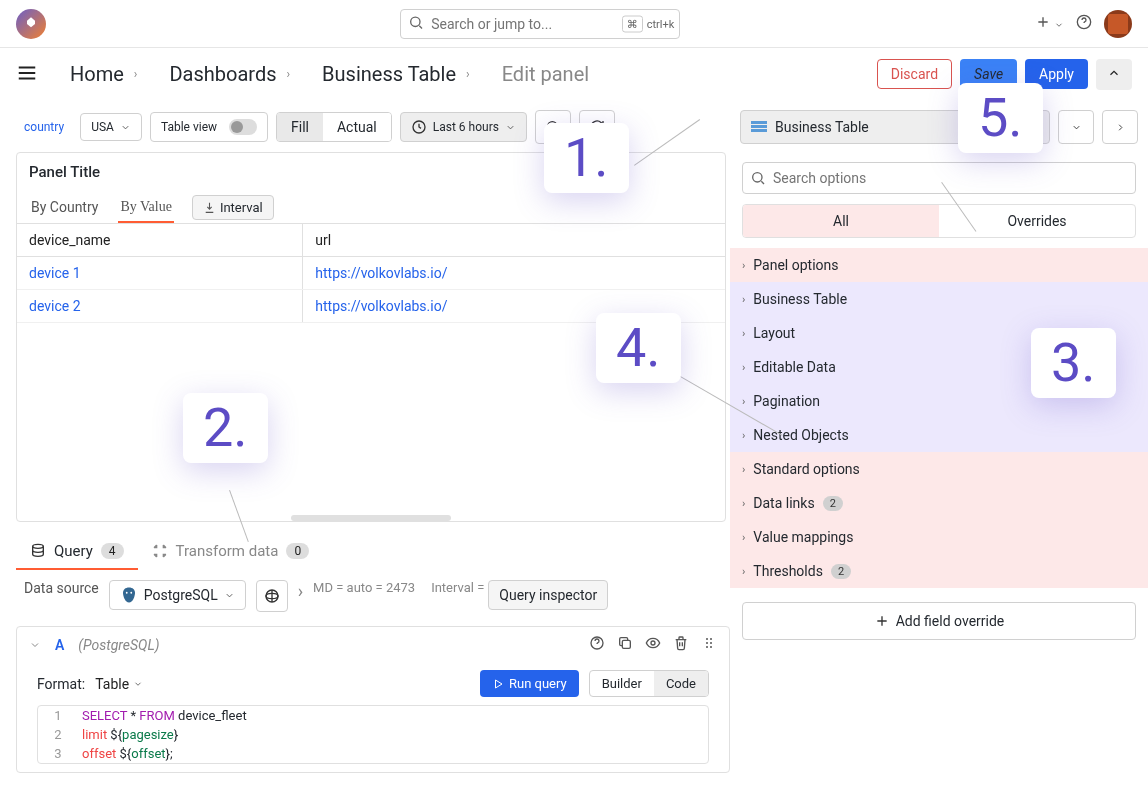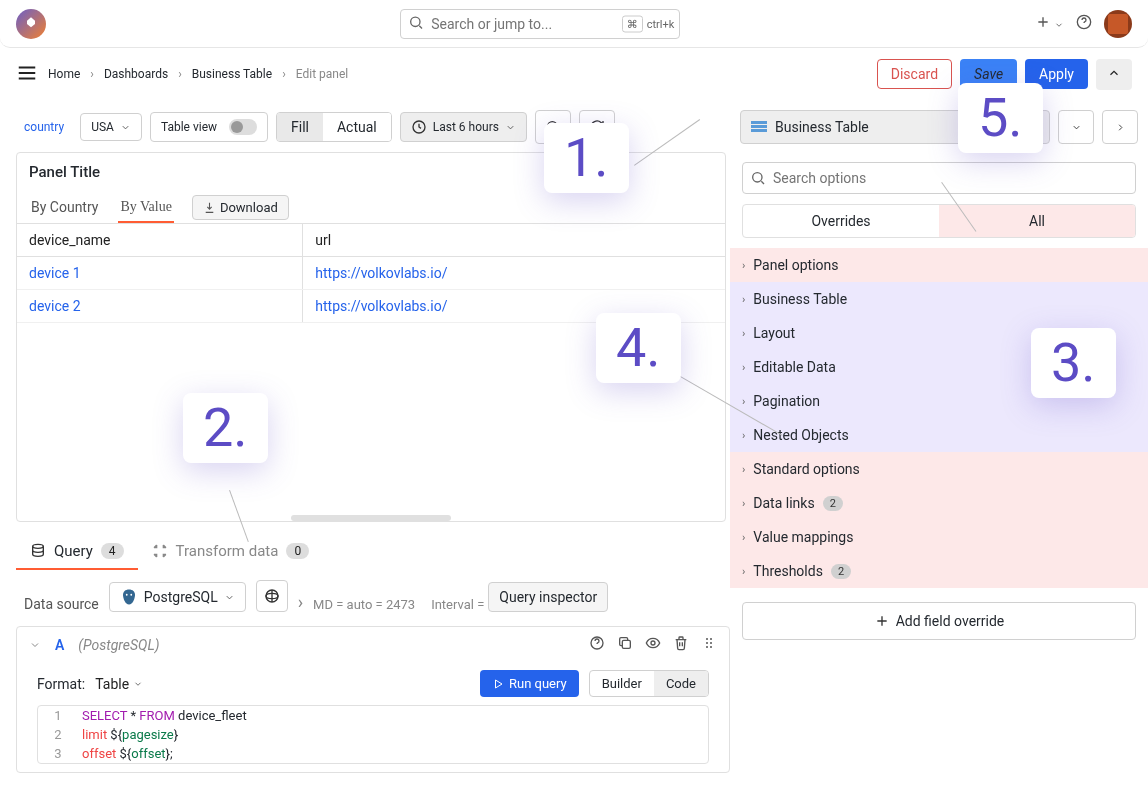--- a/index.html
+++ b/index.html
@@ -1,32 +1,32 @@
 <!DOCTYPE html>
 <html><head>
   <meta charset="utf-8">
   <style>
     * { margin:0; padding:0; box-sizing:border-box; font-family:-apple-system,BlinkMacSystemFont,"Segoe UI",Roboto,sans-serif; }
     body { background:#fff; color:#24292f; font-size:14px; width:1148px; height:812px; overflow:hidden; position:relative; }
-    .topbar { height:48px; display:flex; align-items:center; padding:0 16px; border-bottom:1px solid #e6e6e6; gap:12px;border-radius:10px; }
+    .topbar { height:48px; display:flex; align-items:center; padding:0 16px; border-bottom:1px solid #e6e6e6; gap:12px; }
     .logo { width:30px; height:30px; border-radius:50%; background:linear-gradient(135deg,#6b5fc7,#f08030); display:flex; align-items:center; justify-content:center; }
     .logo svg { width:16px; height:16px; fill:#fff; }
     .searchbox { margin-left:auto; margin-right:auto; position:relative; }
     .searchbox input { width:280px; padding:6px 60px 6px 30px; border:1px solid #d0d0d0; border-radius:4px; font-size:14px; color:#666; }
     .searchbox .sicon { position:absolute; left:8px; top:50%; transform:translateY(-50%); color:#666; }
     .searchbox .kbd { position:absolute; right:6px; top:50%; transform:translateY(-50%); display:flex; align-items:center; gap:4px; font-size:11px; color:#666;}
     .searchbox .kbd .kbox{ border:1px solid #ccc; border-radius:3px; padding:1px 4px; }
     .top-right { display:flex; align-items:center; gap:12px; }
     .top-right .plus, .top-right .help { color:#555; cursor:pointer; }
     .avatar { width:28px; height:28px; border-radius:50%; background:#8b3a1a; display:flex; align-items:center; justify-content:center; overflow:hidden; }
     .avatar-inner { width:20px; height:20px; background:#c65828; border-radius:2px; position:relative; }
     
     .breadcrumb-bar { height:52px; display:flex; align-items:center; padding:0 16px; gap:10px; }
     .hamburger { cursor:pointer; }
-    .crumb { font-size:12px; color:#24292f; cursor:pointer; }
+    .crumb { font-size:20px; color:#24292f; cursor:pointer;margin-left:22px; }
     .crumb.muted { color:#888; }
     .chev { color:#888; font-size:12px; }
     .bc-right { margin-left:auto; display:flex; gap:8px; align-items:center; }
     .btn { padding:6px 13px; border-radius:4px; font-size:14px; cursor:pointer; border:1px solid transparent; }
     .btn-discard { border:1px solid #d9534f; color:#d9534f; background:#fff; }
     .btn-save { background:#3b82f6; color:#24292f;font-style:italic; }
     .btn-apply { background:#2563eb; color:#fff; }
     .btn-chev { background:#eee; padding:6px 10px; }
     
     .main { display:flex; height:712px; }
@@ -60,21 +60,21 @@
     .data-table td { padding:8px 12px; font-size:14px; border-right:1px solid #e0e0e0; border-bottom:1px solid #f0f0f0;}
     .data-table a { color:#2563eb; text-decoration:none; }
     
     .scrollbar-h { height:6px; background:#e0e0e0; border-radius:3px; width:160px; margin:auto auto 0; }
     
     .bottom-tabs { display:flex; margin-top:10px; }
     .btab { padding:10px 14px; display:flex; align-items:center; gap:8px; font-size:15px; cursor:pointer; }
     .btab.active { border-top-left-radius:4px; border-top-right-radius:4px; box-shadow:inset 0 -2px 0 #ff5c33; }
     .badge { background:#ddd; color:#222; border-radius:10px; padding:1px 8px; font-size:12px; }
     
-    .query-toolbar { display:flex; align-items:flex-end; gap:10px; padding:10px 8px; background:#fff; }
+    .query-toolbar { display:flex; align-items:flex-start; gap:10px; padding:10px 8px; background:#fff; }
     .ds-label { font-size:14px; color:#555; }
     .ds-select { border:1px solid #d0d0d0; border-radius:4px; padding:5px 10px; display:flex; gap:6px; align-items:center;}
     .pg-icon { width:18px; height:18px; }
     .metatext { font-size:13px; color:#888; }
     .qinsp { border:1px solid #d0d0d0; background:#f5f5f5; padding:6px 10px; border-radius:4px; font-size:14px;}
     
     .query-row { border:1px solid #e0e0e0; border-radius:4px; margin-top:4px; }
     .qhead { display:flex; align-items:center; padding:8px 12px; gap:14px; }
     .qlet { color:#2563eb; font-weight:600; }
     .qname { color:#888; font-style:italic; }
@@ -224,21 +224,21 @@
 
     <div class="panel-preview">
       <div class="panel-title">Panel Title</div>
       <div class="tabs2">
         <span class="tab2">By Country</span>
         <span class="tab2 active">By Value</span>
         <span class="dl-btn">
           <svg style="width:13px;height:13px" viewBox="0 0 24 24" fill="none" stroke="#555" stroke-width="2">
               <path d="M12 3v12m-4-4 4 4 4-4M5 21h14"></path>
             </svg>
-          <span>Download</span>
+          <span>Interval</span>
         </span>
       </div>
       <table class="data-table">
         <thead>
             <tr>
           <th>device_name</th>
           <th style="border-right:none">url</th>
         </tr>
           </thead>
         <tbody>
@@ -394,22 +394,22 @@
     <div class="right-search" style="position:relative">
       <span class="ricon">
         <svg class="i" viewBox="0 0 24 24" fill="none" stroke="currentColor" stroke-width="2">
             <circle cx="11" cy="11" r="7"></circle>
             <path d="m21 21-4-4"></path>
           </svg>
       </span>
       <input placeholder="Search options" style="">
     </div>
     <div class="right-tabs">
+      <div class="rtab hl">All</div>
       <div class="rtab">Overrides</div>
-      <div class="rtab hl">All</div>
     </div>
     <div class="opt-list" id="opt-list">
         <div class="opt-item hl-pink">
           <span class="ochev">›</span>
           <span>Panel options</span>
         </div>
         <div class="opt-item hl-purple">
           <span class="ochev">›</span>
           <span>Business Table</span>
         </div>

